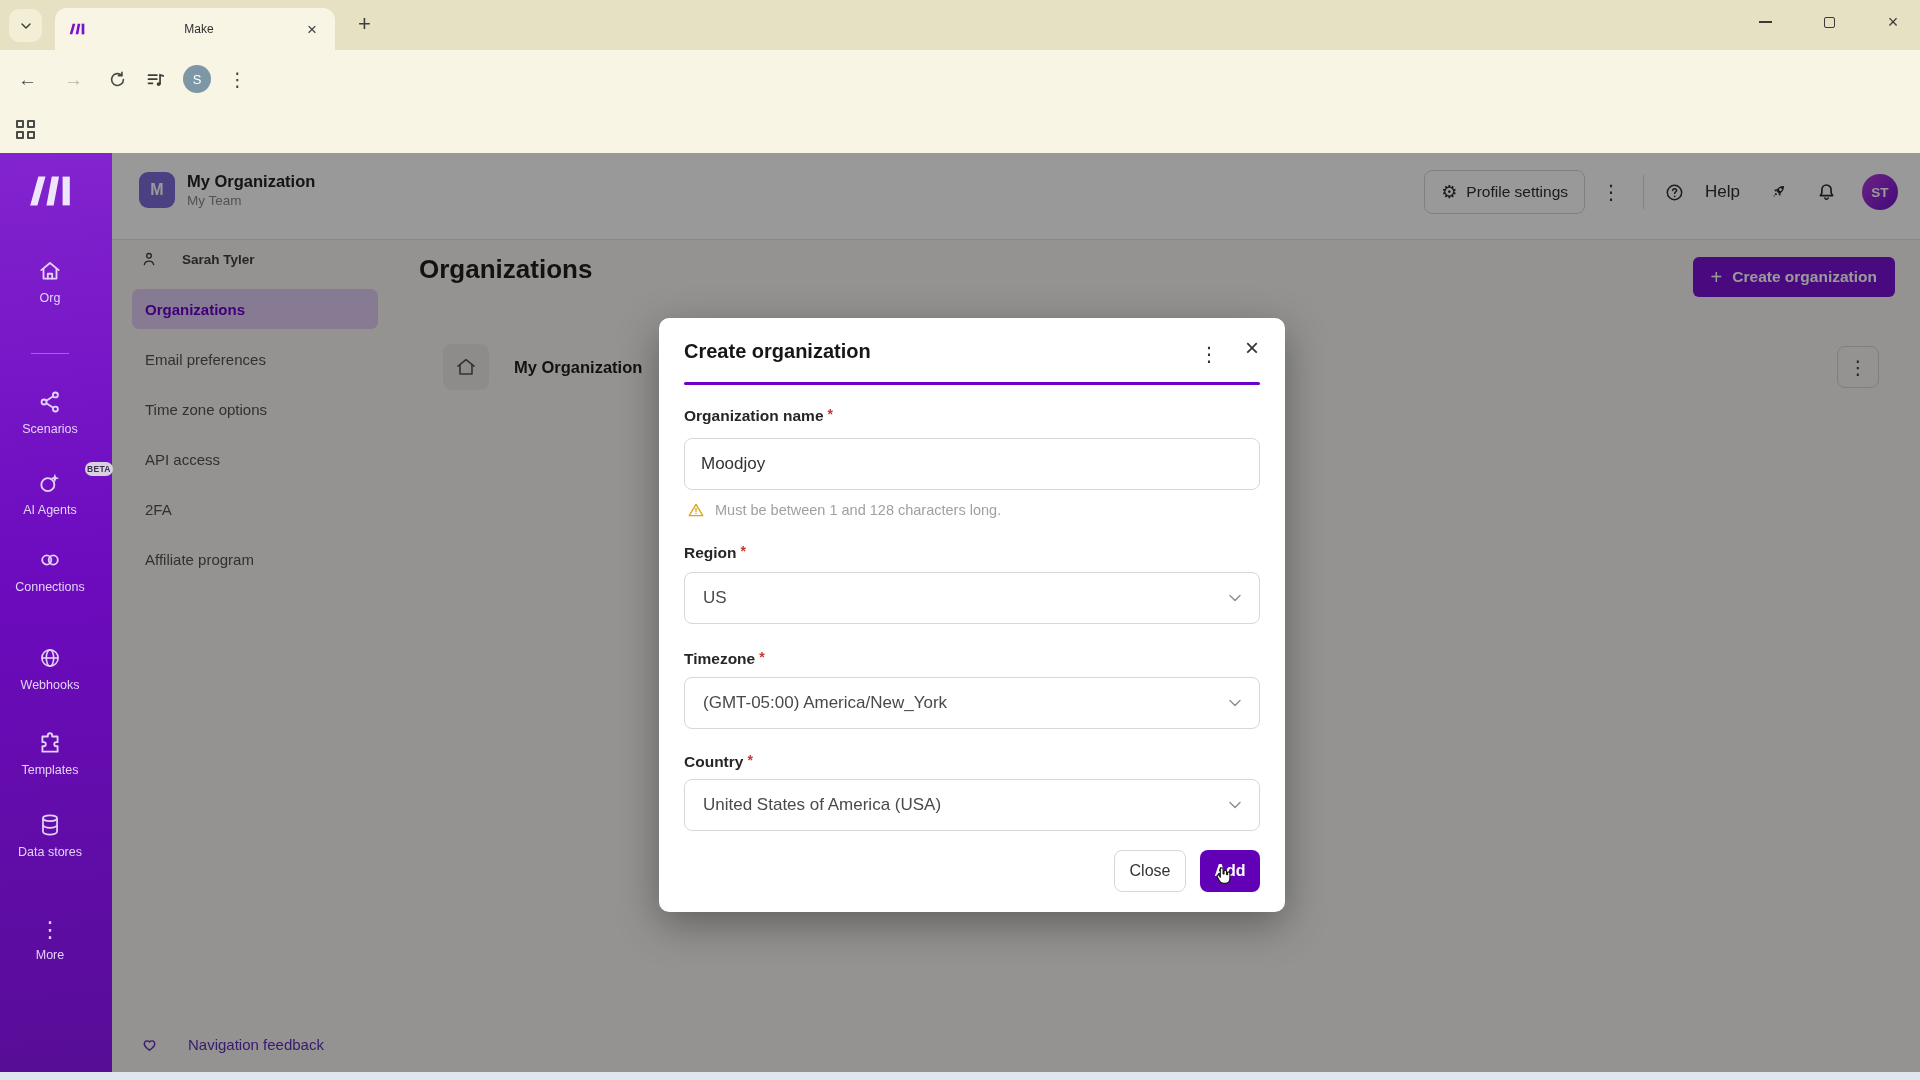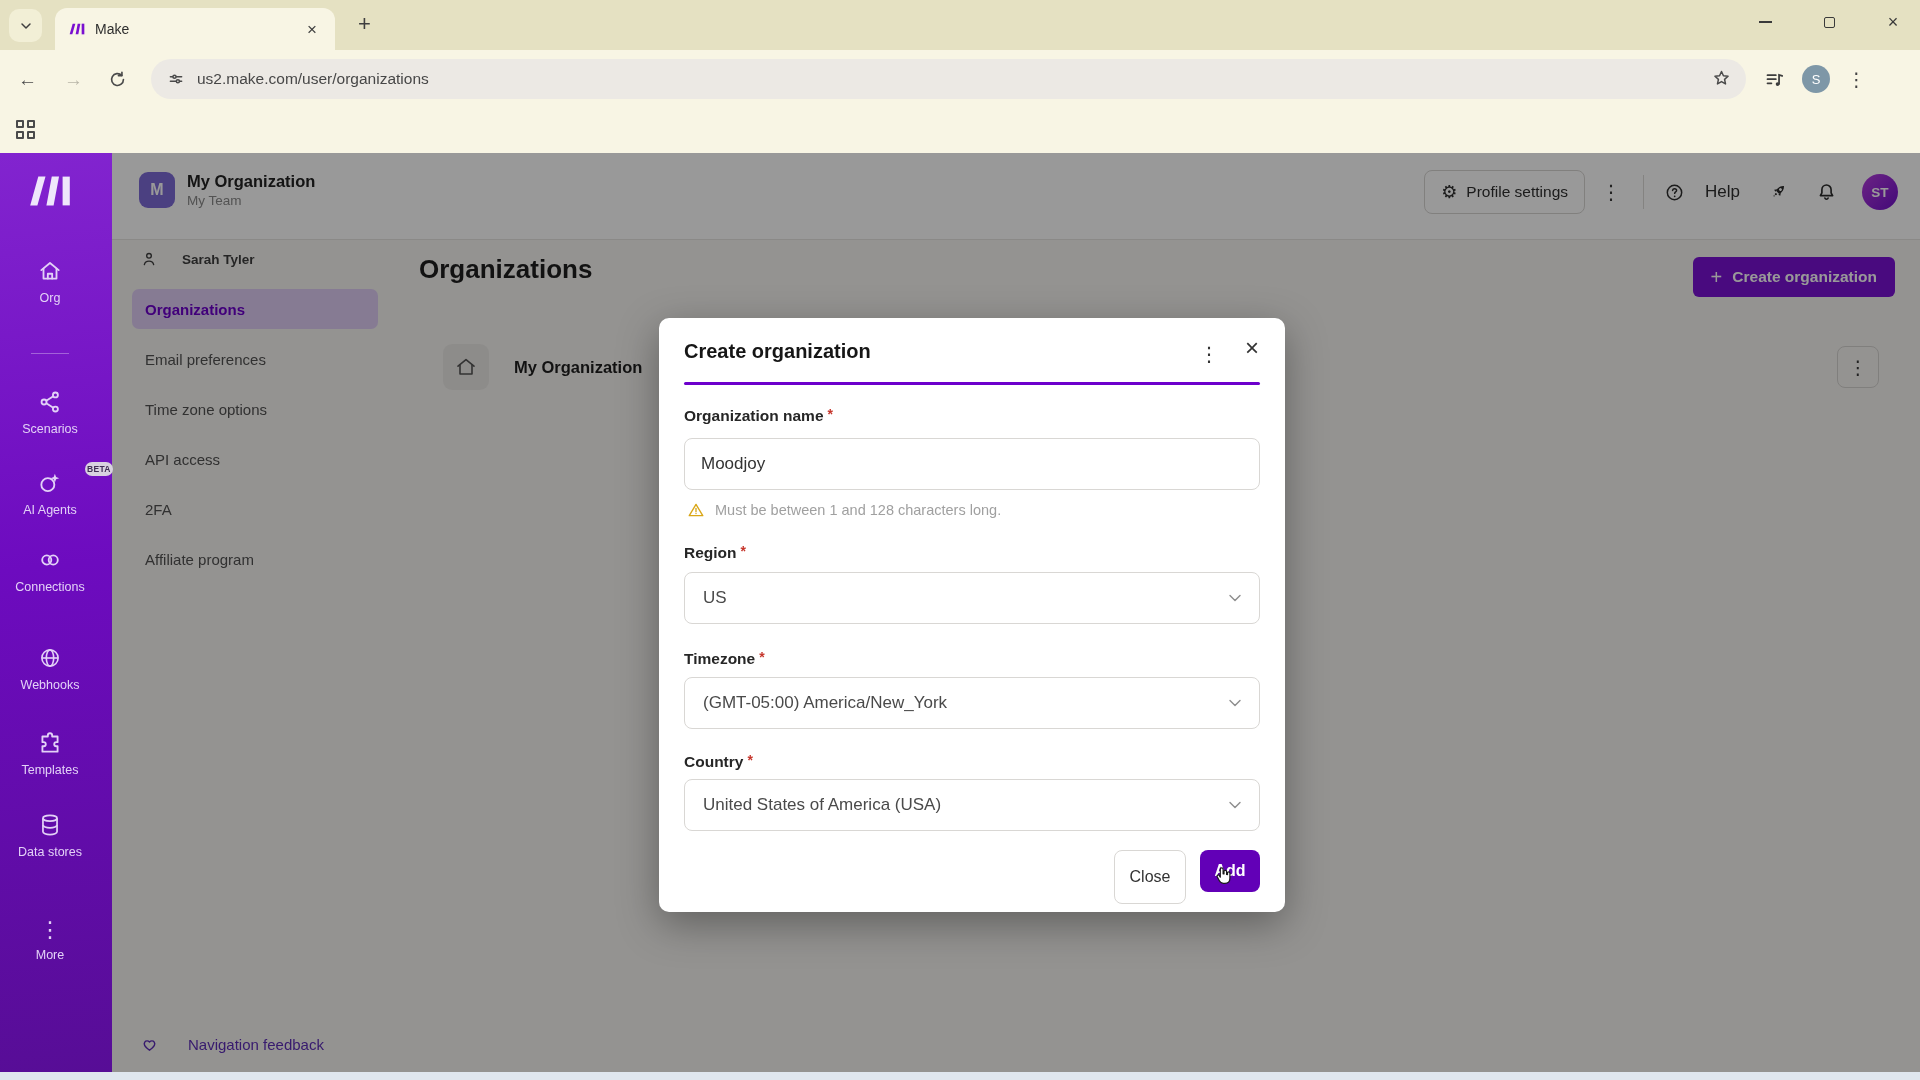--- a/index.html
+++ b/index.html
@@ -7,21 +7,21 @@
   body { font-family:"Liberation Sans","DejaVu Sans",sans-serif; overflow:hidden; }
   .screen { position:relative; width:1920px; height:1080px; background:#f8f5e4; overflow:hidden; }
   svg { display:block; }
 
   
   .tabstrip { position:relative; height:50px; background:#e5e1c2; }
   .tab-search-btn { position:absolute; left:9px; top:9px; width:33px; height:33px; border-radius:10px;
     background:#f2efd6; display:flex; align-items:center; justify-content:center; color:#3f3f3f; cursor:pointer; }
   .tab { position:absolute; left:55px; top:8px; width:280px; height:42px; background:#f8f5e4;
     border-radius:12px 12px 0 0; display:flex; align-items:center; padding:0 14px; }
-  .tab-title { font-size:14px; color:#2e2e2e; margin-left:10px; flex:1; }
+  .tab-title { font-size:12px; color:#2e2e2e; margin-left:10px; flex:1;text-align:center; }
   .tab-close { font-size:17px; color:#3f3f3f; cursor:pointer; line-height:1; padding:2px 4px; border-radius:50%; }
   .new-tab { position:absolute; left:358px; top:13px; font-size:22px; color:#3f3f3f; cursor:pointer; line-height:1; }
   .win-controls { position:absolute; right:14px; top:0; height:44px; display:flex; align-items:center; gap:38px; }
   .win-btn { display:flex; align-items:center; justify-content:center; width:26px; height:26px; cursor:pointer; color:#3a3a3a; }
   .min-line { width:13px; height:1.8px; background:#3a3a3a; }
   .max-box { width:11px; height:11px; border:1.7px solid #3a3a3a; border-radius:2px; }
   .win-x { font-size:18px; line-height:1; }
 
   .toolbar { position:relative; height:58px; background:#f8f5e4; display:flex; align-items:center; }
   .nav-ic { font-size:19px; color:#4a4a4a; cursor:pointer; line-height:1; }
@@ -110,21 +110,21 @@
   .f-label { position:absolute; left:25px; font-size:15.5px; font-weight:bold; color:#262626; }
   .req { color:#c6362c; margin-left:4px; font-size:14px; vertical-align:2px; }
   .f-input { position:absolute; left:25px; right:25px; height:52px; border:1px solid #d9d7d4; border-radius:8px;
     padding:0 16px; font-size:17px; color:#333; font-family:inherit; background:#fff; }
   .f-select { position:absolute; left:25px; right:25px; height:52px; border:1px solid #d9d7d4; border-radius:8px;
     background:#fff; display:flex; align-items:center; padding:0 18px; font-size:17px; color:#4a4a4a; cursor:pointer; }
   .chev { position:absolute; right:14px; top:15px; color:#8f8f8f; }
   .hint-row { position:absolute; left:28px; top:183px; display:flex; align-items:center; gap:10px; }
   .hint-text { font-size:14.5px; color:#a0a0a0; }
   .modal-footer { position:absolute; left:25px; right:25px; top:532px; display:flex; justify-content:flex-end; gap:14px; }
-  .btn-close { width:72px; height:54px; border:1px solid #d9d7d4; border-radius:8px; background:#fff; font-size:16px;
+  .btn-close { width:72px; height:42px; border:1px solid #d9d7d4; border-radius:8px; background:#fff; font-size:16px;
     color:#333; cursor:pointer; font-family:inherit; }
   .btn-add { width:60px; height:42px; border:none; border-radius:8px; background:#6200b7; font-size:16px; font-weight:bold;
     color:#fff; cursor:pointer; font-family:inherit; }
   .cursor-hand { position:absolute; left:552px; top:546px; z-index:10; pointer-events:none; }
 
   .bottom-strip { position:absolute; left:0; right:0; bottom:0; height:8px; background:#dfe6ee; z-index:80; }
 </style>
 </head>
 <body>
 
@@ -163,36 +163,20 @@
 
   <div class="toolbar">
     <span class="nav-ic tb-back">←</span>
     <span class="nav-ic disabled tb-fwd">→</span>
     <span class="tb-reload">
       <svg width="19" height="19" viewBox="0 0 24 24">
           <path d="M19.5 12a7.5 7.5 0 1 1-2.2-5.3" fill="none" stroke="currentColor" stroke-width="2.1" stroke-linecap="round"></path>
           <polyline points="17.6 2.8 17.6 7.2 13.2 7.2" fill="none" stroke="currentColor" stroke-width="2.1" stroke-linecap="round" stroke-linejoin="round"></polyline>
         </svg>
     </span>
-    <div class="urlbar">
-      <span>
-        <svg width="18" height="18" viewBox="0 0 24 24" stroke="#4a4a4a" stroke-width="2" stroke-linecap="round">
-            <line x1="4.5" y1="9" x2="19.5" y2="9"></line>
-            <line x1="4.5" y1="15" x2="19.5" y2="15"></line>
-            <circle cx="10" cy="9" r="2.1" fill="#ece9e4"></circle>
-            <circle cx="14.5" cy="15" r="2.1" fill="#ece9e4"></circle>
-          </svg>
-      </span>
-      <span class="url-text">us2.make.com/user/organizations</span>
-      <span class="url-star">
-        <svg width="21" height="21" viewBox="0 0 24 24">
-            <path d="M12 4l2.2 4.9 5.3.5-4 3.6 1.1 5.2L12 15.5 7.4 18.2l1.1-5.2-4-3.6 5.3-.5z" fill="none" stroke="currentColor" stroke-width="1.7" stroke-linejoin="round"></path>
-          </svg>
-      </span>
-    </div>
     <div class="tb-right">
       <span>
         <svg width="21" height="21" viewBox="0 0 24 24">
             <g stroke="#3d3d3d" stroke-width="2" stroke-linecap="round">
               <line x1="4" y1="7" x2="13.5" y2="7"></line>
               <line x1="4" y1="11.7" x2="13.5" y2="11.7"></line>
               <line x1="4" y1="16.4" x2="8.5" y2="16.4"></line>
             </g>
             <path d="M17.2 17V6.8l3.6 1.1" stroke="#3d3d3d" stroke-width="2" fill="none" stroke-linecap="round"></path>
             <circle cx="15.5" cy="17.2" r="2.1" fill="#3d3d3d"></circle>

